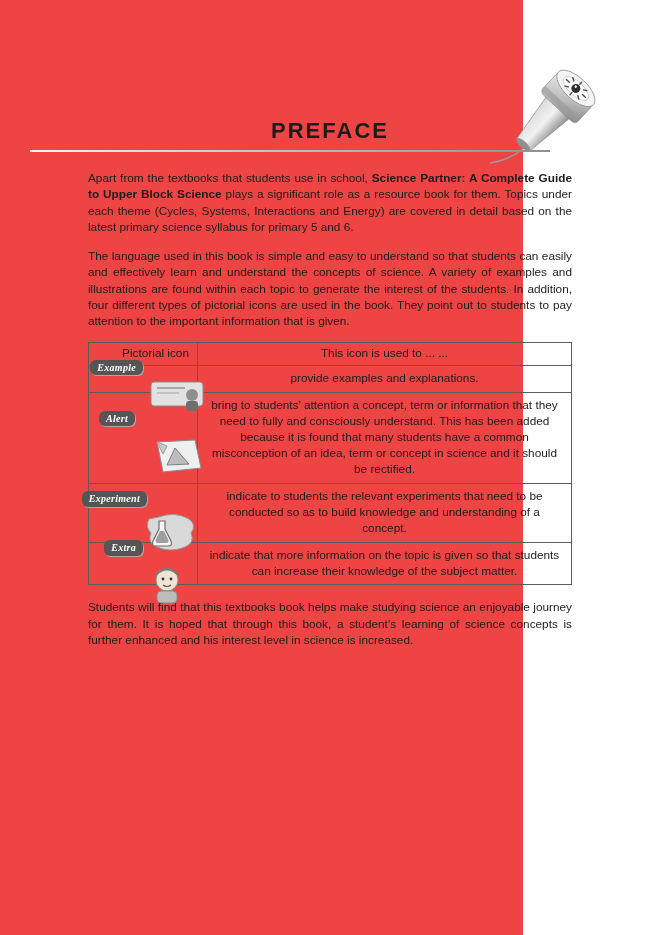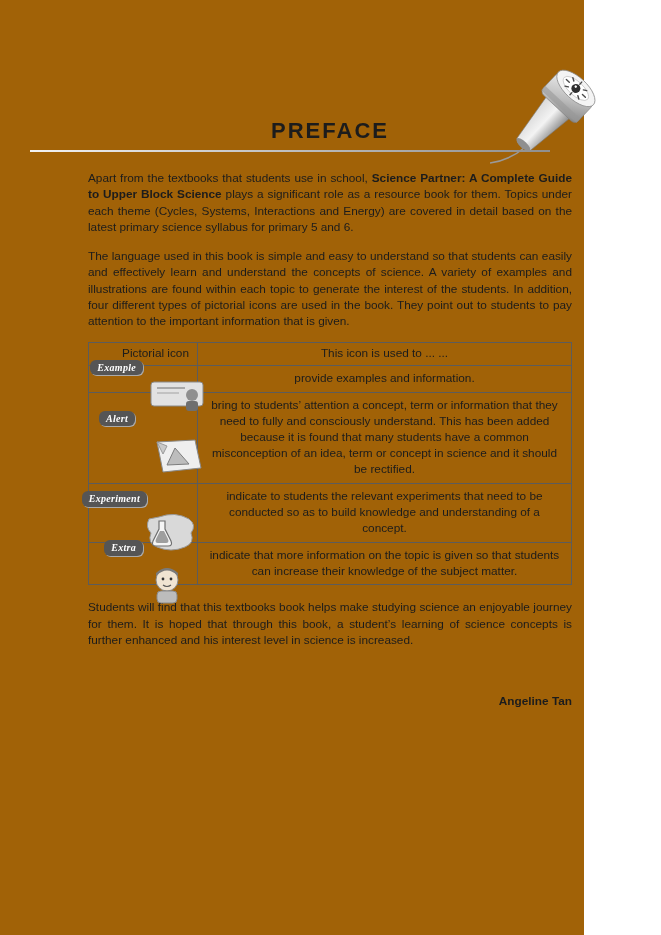--- a/index.html
+++ b/index.html
@@ -1,21 +1,21 @@
 <!DOCTYPE html>
 <html><head>
 <meta charset="utf-8">
 <style>
   html,body{margin:0;padding:0;background:#ffffff;}
   body{
     width:661px;height:935px;position:relative;
     font-family:"Liberation Sans", sans-serif;
     color:#1c1c1c;overflow:hidden;
   }
-  .page{position:relative;width:584px;height:935px;background:#a16207;}
+  .page{position:relative;width:523px;height:935px;background:#ef4444;}
 
   
   .torch{position:absolute;left:490px;top:54px;width:130px;height:122px;}
 
   
   .content{position:absolute;left:88px;top:118px;width:484px;}
 
   .title{
     text-align:center;font-weight:bold;font-size:22px;
     letter-spacing:2px;margin:0 0 6px 0;
@@ -130,21 +130,21 @@
               <svg class="icon-art" width="66" height="40" viewBox="0 0 66 40">
                 <rect x="6" y="3" width="52" height="24" rx="3" fill="#e2e2e2" stroke="#8a8a8a"></rect>
                 <line x1="12" y1="9" x2="40" y2="9" stroke="#9a9a9a" stroke-width="1.6"></line>
                 <line x1="12" y1="14" x2="34" y2="14" stroke="#b5b5b5" stroke-width="1.4"></line>
                 <circle cx="47" cy="16" r="6" fill="#8f8f8f"></circle>
                 <rect x="41" y="22" width="12" height="10" rx="3" fill="#6f6f6f"></rect>
               </svg>
               <span class="icon-label">Example</span>
             </span>
           </td>
-          <td class="desc-cell">provide examples and information.</td>
+          <td class="desc-cell">provide examples and explanations.</td>
         </tr>
 
         <tr>
           <td class="icon-cell">
             <span class="icon-wrap tall">
               <svg class="icon-art" width="66" height="42" viewBox="0 0 66 42">
                 <polygon points="12,4 50,2 56,30 18,34" fill="#efefef" stroke="#8a8a8a"></polygon>
                 <polygon points="12,4 22,8 18,16" fill="#c9c9c9" stroke="#9a9a9a"></polygon>
                 <polygon points="30,10 44,26 22,27" fill="#bdbdbd" stroke="#7d7d7d"></polygon>
               </svg>
@@ -184,16 +184,15 @@
           </td>
           <td class="desc-cell">indicate that more information on the topic is given so that students can increase their knowledge of the subject matter.</td>
         </tr>
       </tbody>
     </table>
 
     <div class="closing">
       <p class="body-text">Students will find that this textbooks book helps make studying science an enjoyable journey for them. It is hoped that through this book, a student’s learning of science concepts is further enhanced and his interest level in science is increased.</p>
     </div>
 
-    <div class="signature">Angeline Tan</div>
 
   </div>
 </div>
 
 </body></html>

